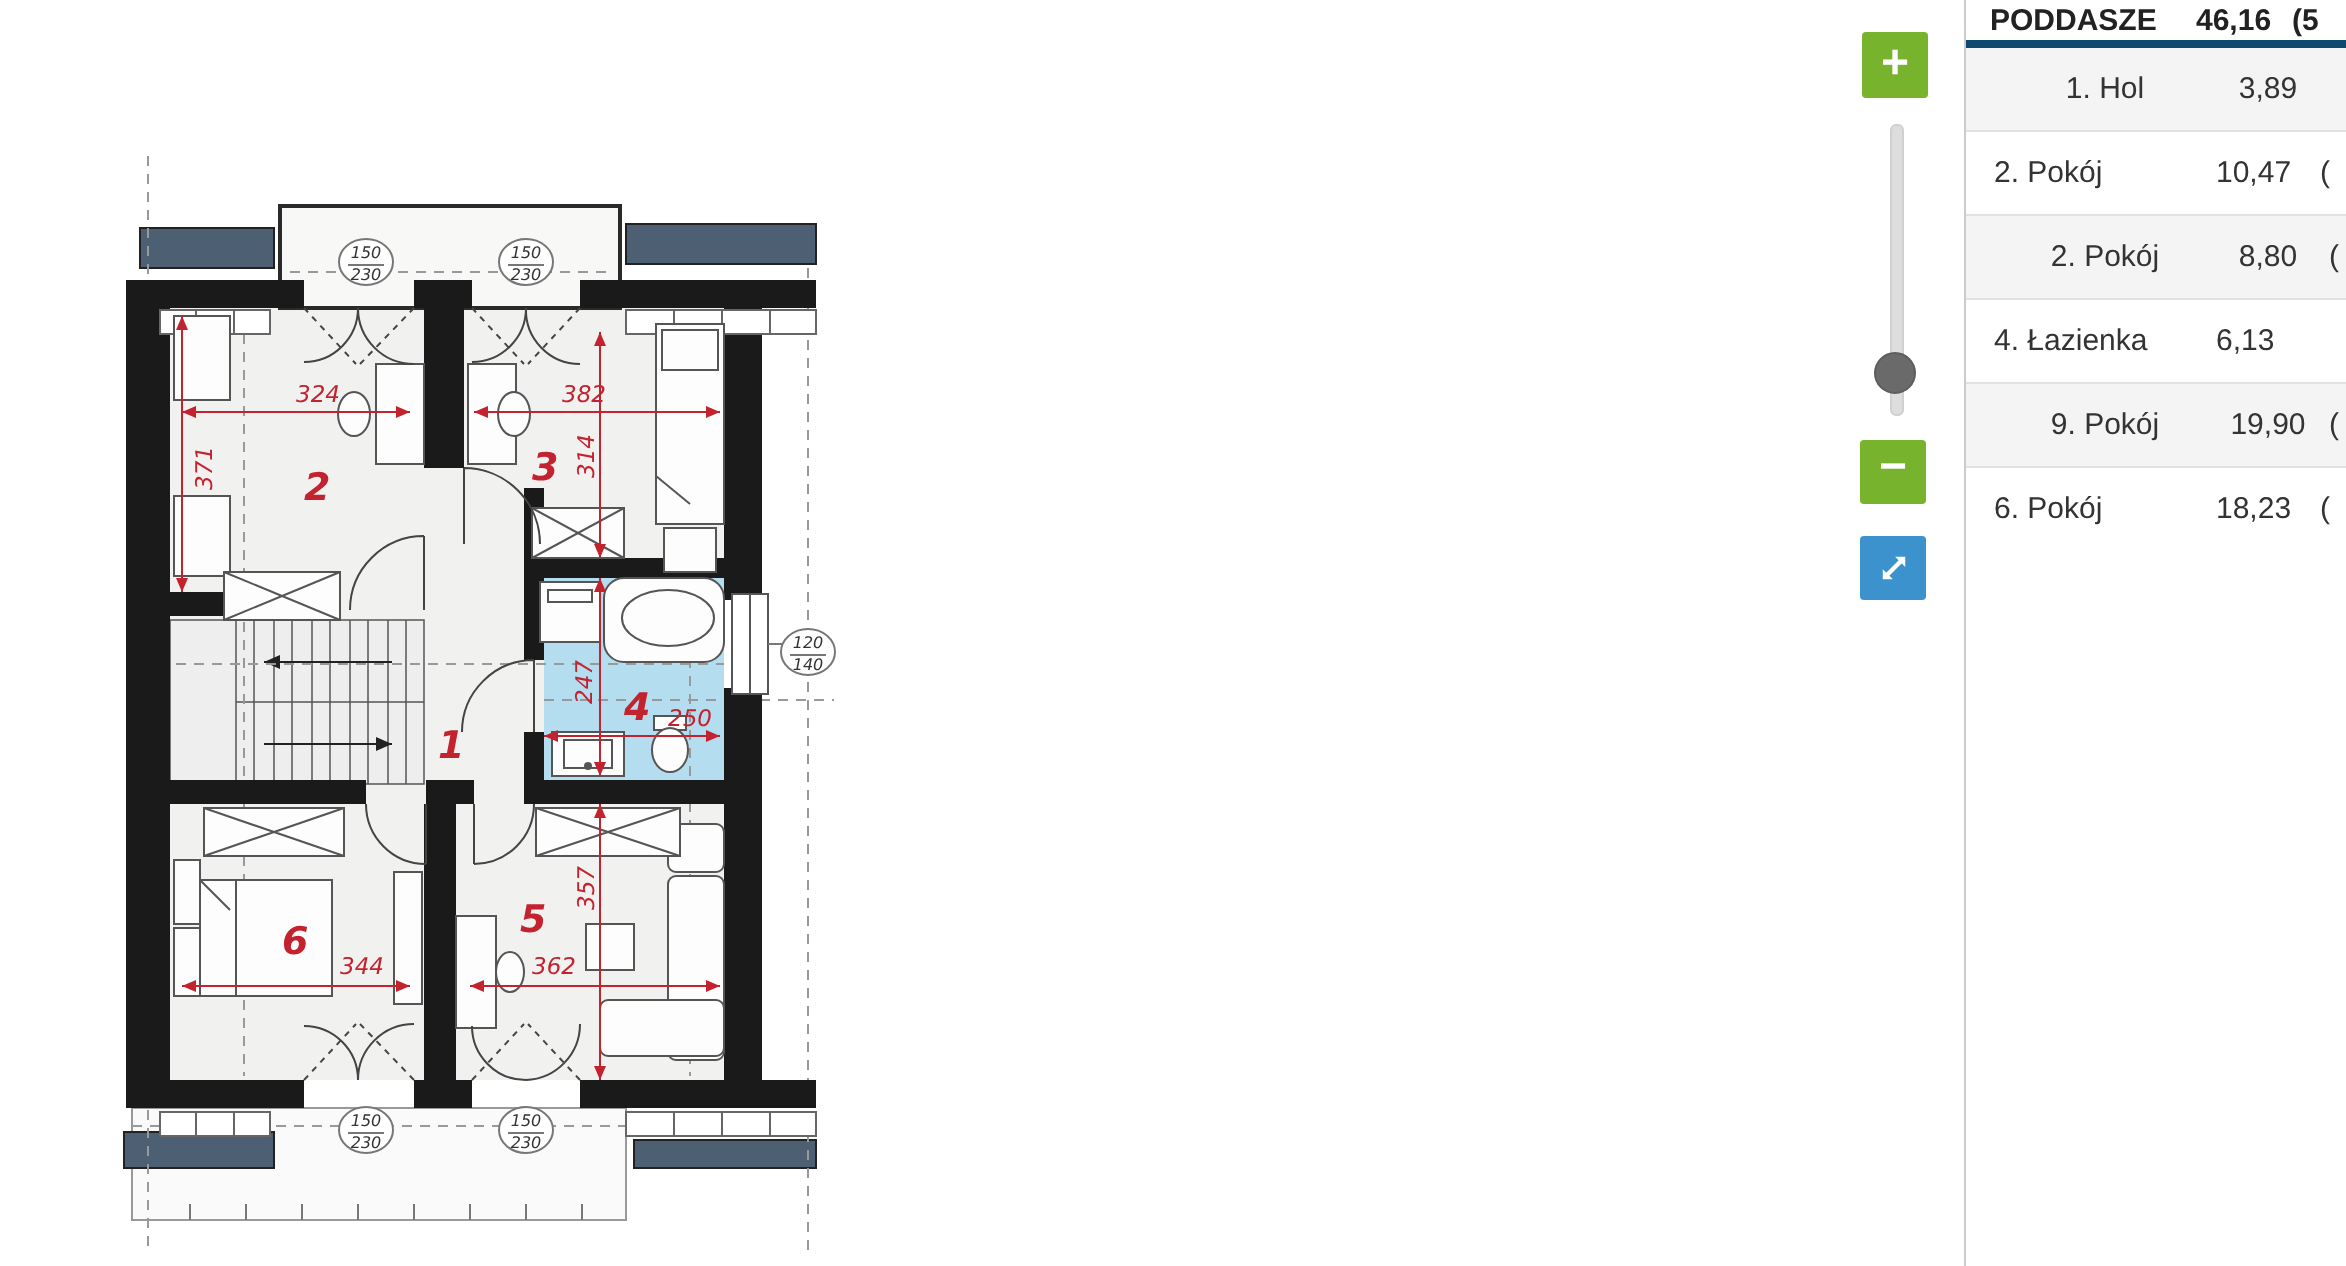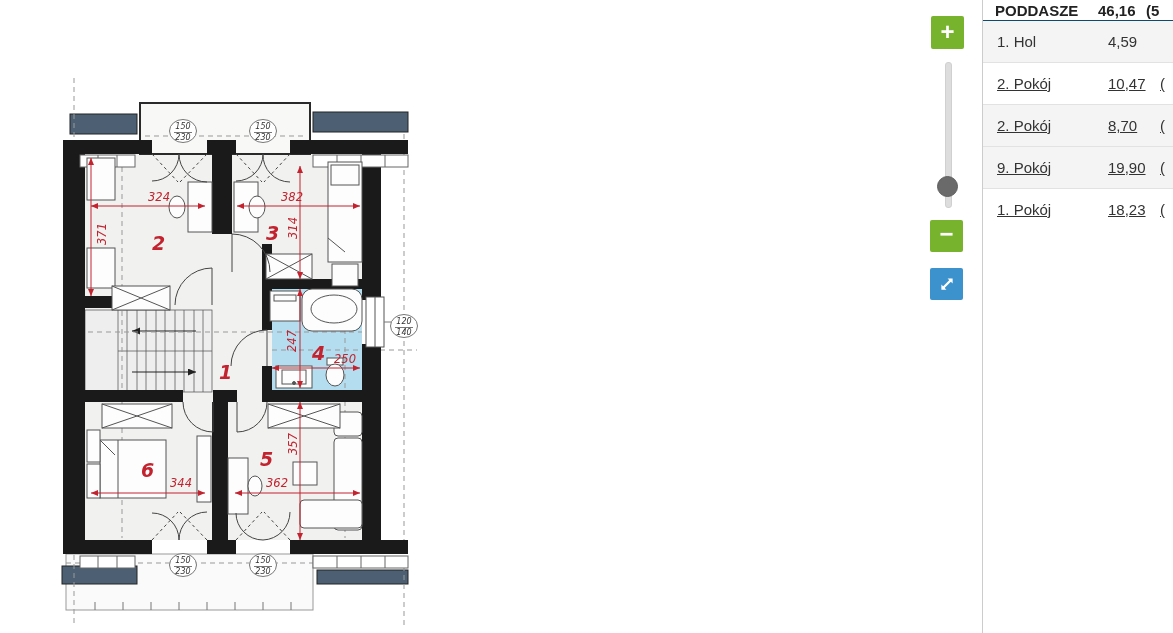--- a/index.html
+++ b/index.html
@@ -31,25 +31,25 @@
   .handle{position:absolute;left:937px;top:176px;width:19px;height:19px;border-radius:50%;
           background:#6a6a6a;border:1px solid #5d5d5d;cursor:pointer;}
 
   
   .panel{position:absolute;left:982px;top:0;width:191px;height:633px;background:#fff;
          border-left:1px solid #ccc;color:#333;}
   .prow{display:grid;grid-template-columns:125px 52px 1fr;align-items:center;
         height:41px;font-size:15px;overflow:hidden;white-space:nowrap;}
   .prow .c-name{padding-left:14px;}
   .phead{display:grid;grid-template-columns:115px 48px 1fr;align-items:center;height:20px;
-         font-size:15px;font-weight:bold;border-bottom:1px solid #0c4a6e;overflow:hidden;
+         font-size:15px;font-weight:bold;border-bottom:4px solid #0c4a6e;overflow:hidden;
          white-space:nowrap;color:#222;}
   .phead .c-name{padding-left:12px;}
-  .alt{background:#f4f4f4;}
-  .prow + .prow{border-top:1px solid #e2e2e2;text-decoration:underline;}
+  .alt{background:#f4f4f4;text-align:center;}
+  .prow + .prow{border-top:1px solid #e2e2e2;}
 </style>
 </head>
 <body>
 
 <div class="stage">
 
   <div class="plan-wrap">
   <svg width="930" height="633" viewBox="0 0 930 633">
     <defs>
       <marker id="ra" markerWidth="8" markerHeight="8" refX="7" refY="3" orient="auto">
@@ -280,38 +280,43 @@
   </div>
 
   <div class="panel">
     <div class="phead">
       <span class="c-name">PODDASZE</span>
       <span class="c-area">46,16</span>
       <span class="c-extra">(5</span>
     </div>
     <div class="prow alt">
       <span class="c-name">1. Hol</span>
-      <span class="c-area">4,59</span>
+      <span class="c-area">3,89</span>
       <span class="c-extra"></span>
     </div>
     <div class="prow">
       <span class="c-name">2. Pokój</span>
       <span class="c-area">10,47</span>
       <span class="c-extra">(</span>
     </div>
     <div class="prow alt">
       <span class="c-name">2. Pokój</span>
-      <span class="c-area">8,70</span>
+      <span class="c-area">8,80</span>
       <span class="c-extra">(</span>
+    </div>
+    <div class="prow">
+      <span class="c-name">4. Łazienka</span>
+      <span class="c-area">6,13</span>
+      <span class="c-extra"></span>
     </div>
     <div class="prow alt">
       <span class="c-name">9. Pokój</span>
       <span class="c-area">19,90</span>
       <span class="c-extra">(</span>
     </div>
     <div class="prow">
-      <span class="c-name">1. Pokój</span>
+      <span class="c-name">6. Pokój</span>
       <span class="c-area">18,23</span>
       <span class="c-extra">(</span>
     </div>
   </div>
 
 </div>
 
 </body></html>

